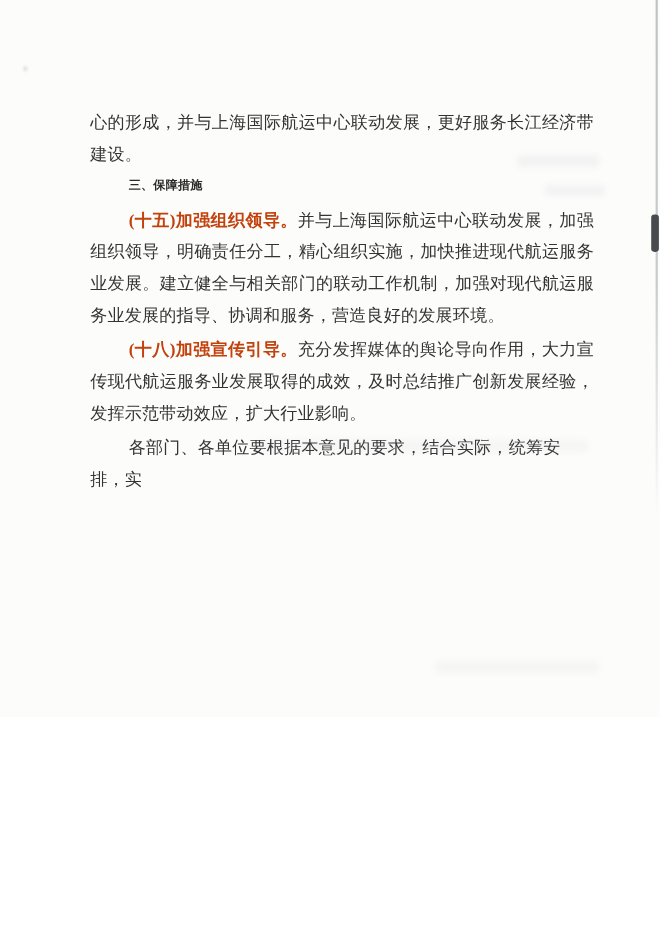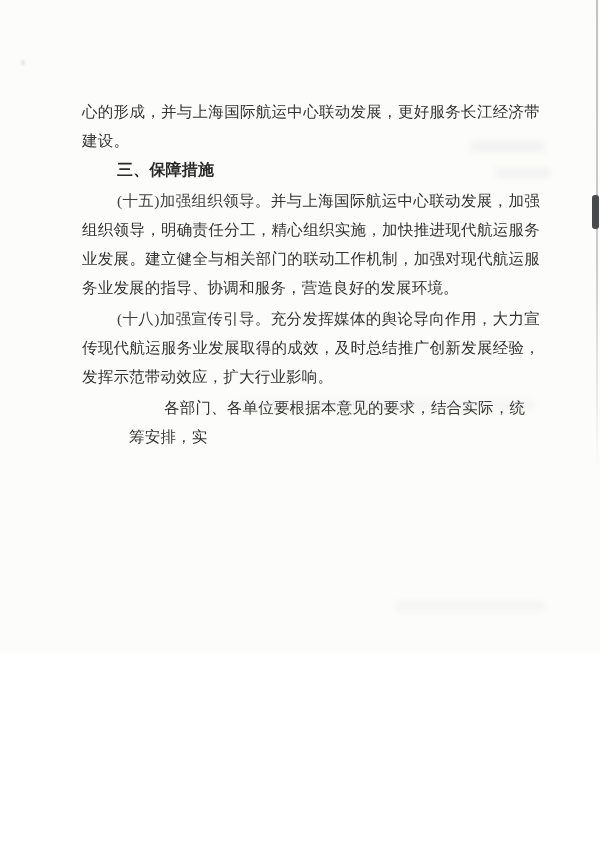--- a/index.html
+++ b/index.html
@@ -27,35 +27,34 @@
     text-align: justify;
   }
   .cont-para {
     margin: 0;
   }
   .section-heading {
     margin: 0;
     padding-left: 35px;
     font-family: "Liberation Sans", "DejaVu Sans", sans-serif;
     font-weight: 700;
-    font-size: 16px;
+    font-size: 11px;
     color: #2a2a2a;
     line-height: 29px;
   }
   .para {
     margin: 2px 0 0 0;
     text-indent: 35px;
   }
   .para .lead {
-    font-weight: 400;
-    color: #404040;
+    font-weight: 700;
+    color: #c2410c;
   }
   .closing {
     text-align: left;
-    margin-left: 47px;
   }
   .page-number {
     position: absolute;
     left: 93px;
     top: 752px;
     font-size: 15px;
     line-height: 20px;
     color: #3c4043;
     letter-spacing: 1px;
   }

